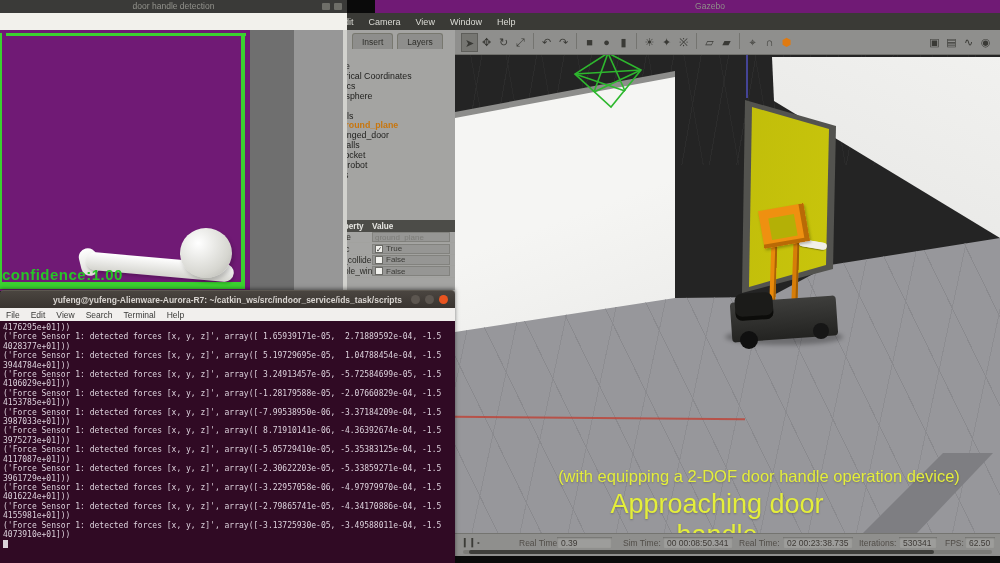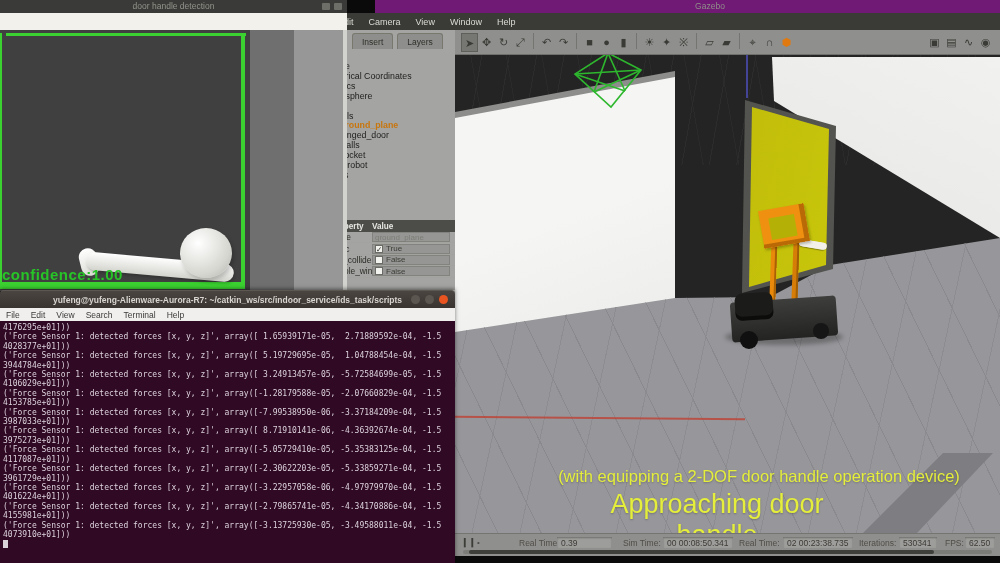--- a/index.html
+++ b/index.html
@@ -117,21 +117,21 @@
   #st-thumb { position:absolute; left:6px; top:0; width:465px; height:4px;
     background:#3e3e3a; border-radius:2px; }
 
   
   #cam-window { position:absolute; left:0; top:0; width:347px; height:262px; z-index:5; }
   #cam-titlebar { height:13px; background:#3a3a38; color:#92928c; font-size:8.5px;
     text-align:center; line-height:13px; position:relative; }
   #cam-btns { position:absolute; right:5px; top:3px; display:flex; gap:4px; }
   #cam-btns i { width:8px; height:7px; background:#6e6e68; display:block; border-radius:1px; }
   #cam-whitebar { height:17px; background:#f2f1ec; }
-  #cam-view { position:relative; height:261px; background:#404040; overflow:hidden; }
+  #cam-view { position:relative; height:261px; background:#701a75; overflow:hidden; }
   #cam-wall-dark { position:absolute; left:250px; top:0; width:44px; height:261px; background:#6f6f6f; }
   #cam-wall-light { position:absolute; left:294px; top:0; width:49px; height:261px; background:#979797; }
   #cam-wall-sliver { position:absolute; left:343px; top:0; width:4px; height:261px; background:#d2d2ce; }
   .bbox { position:absolute; background:#3bd130; }
   #bbox-top { left:6px; top:3px; width:240px; height:3px; }
   #bbox-right { left:241px; top:3px; width:4px; height:252px; }
   #bbox-bottom { left:0; top:252px; width:245px; height:7px; }
   #bbox-left { left:0; top:3px; width:2px; height:252px; }
   #cam-plate { position:absolute; left:180px; top:198px; width:52px; height:50px; border-radius:50%;
     background:radial-gradient(circle at 35% 30%, #ffffff, #d6d6d0 65%, #b2b2ac); box-shadow:2px 3px 4px #00000033; }

